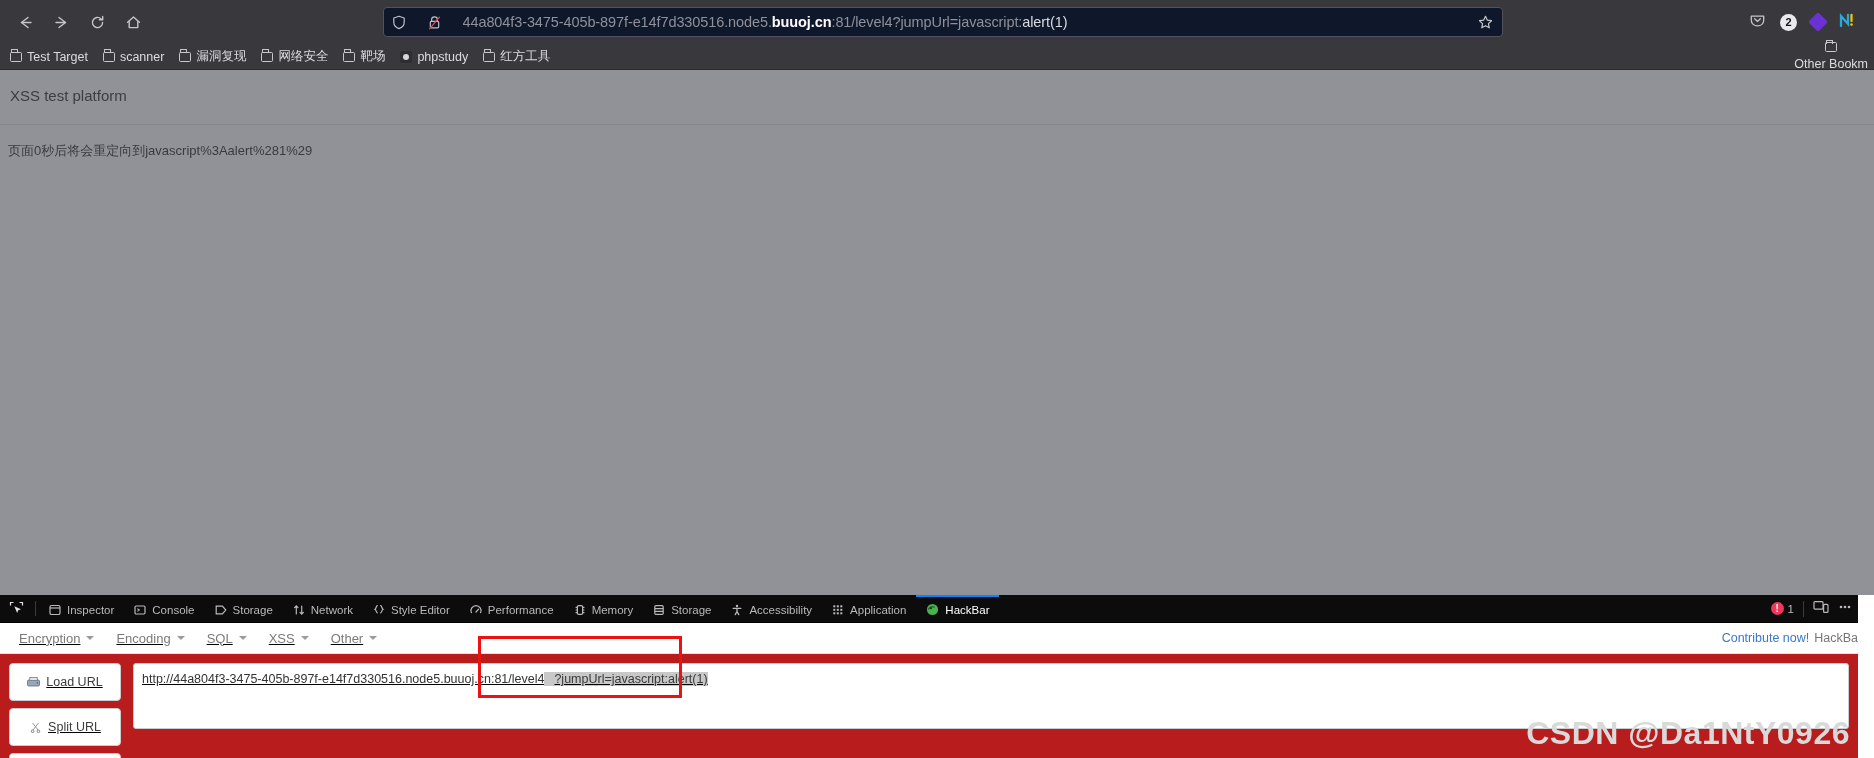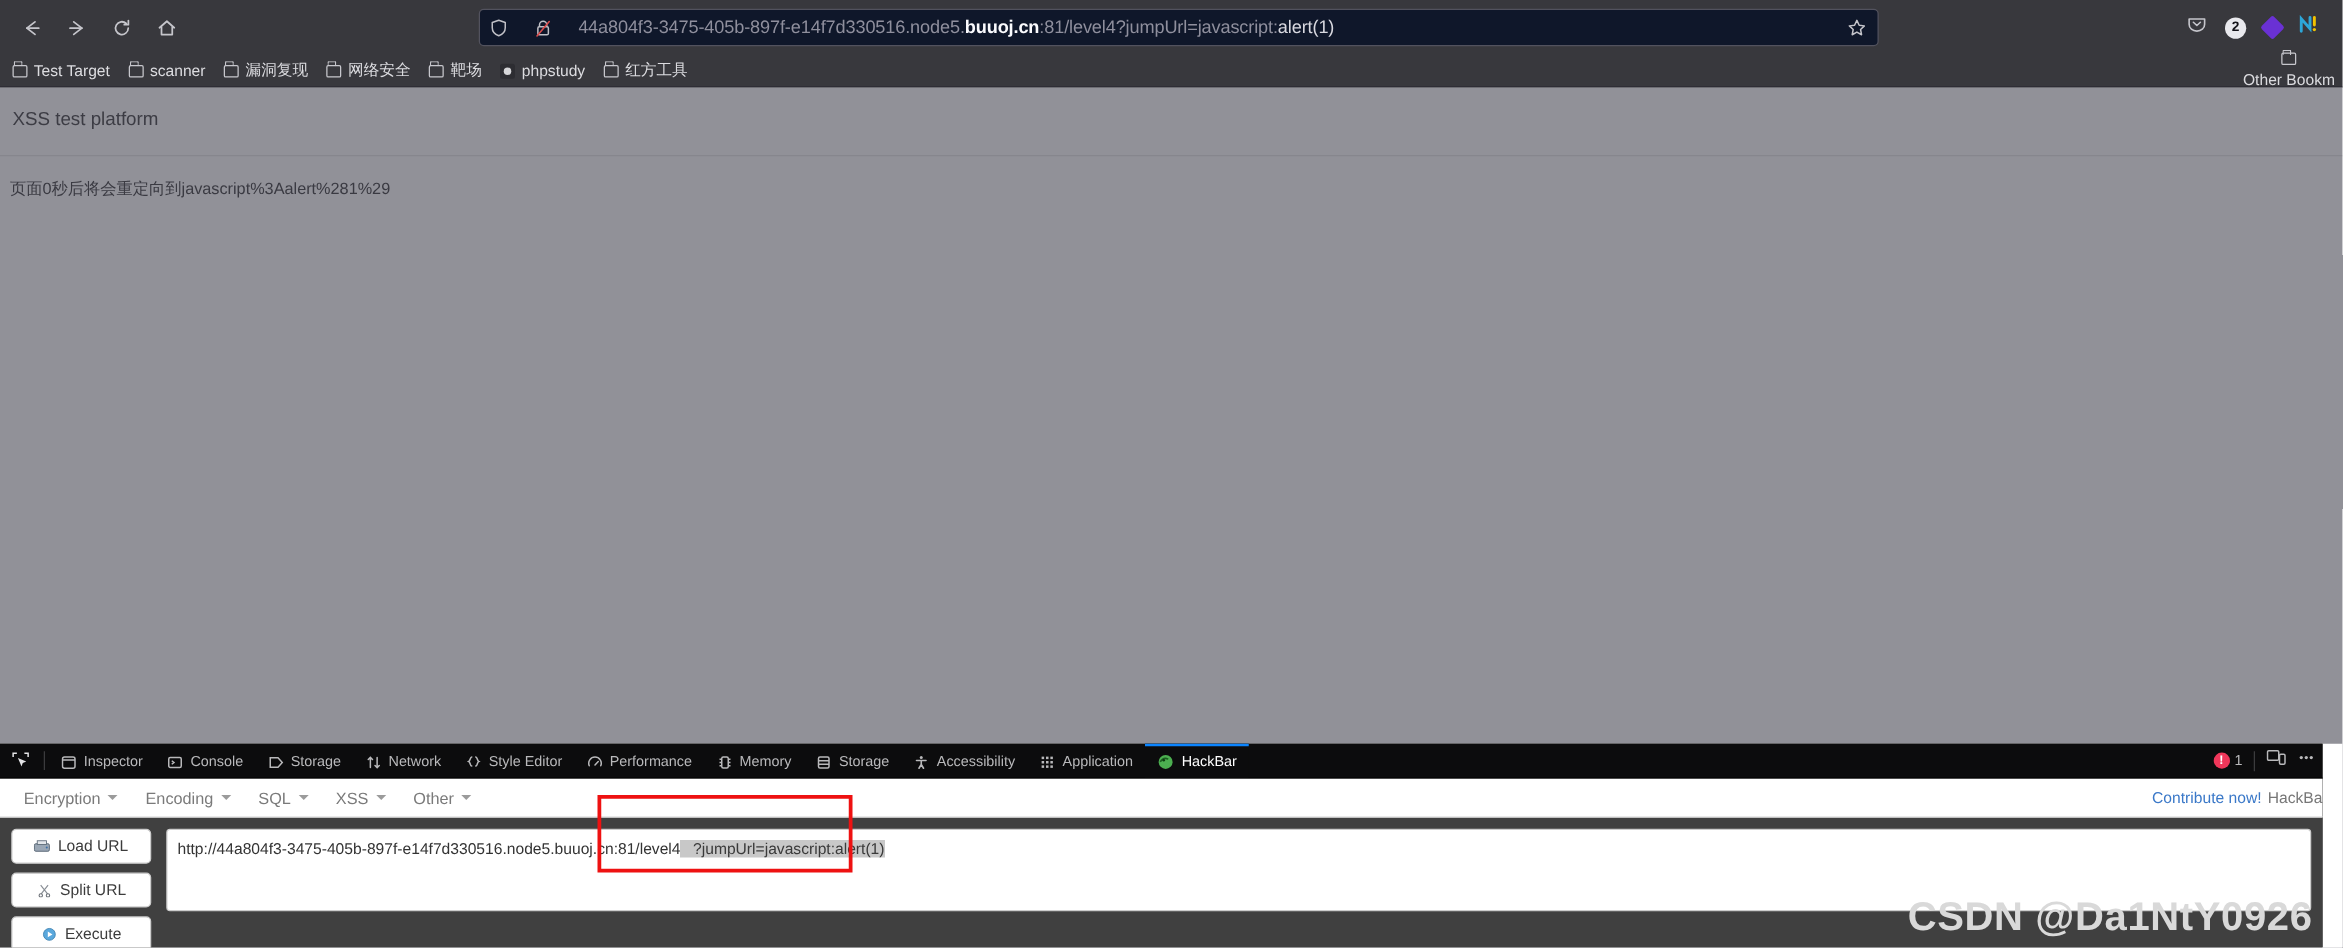--- a/index.html
+++ b/index.html
@@ -106,39 +106,39 @@
   .err-badge {
     display: flex; align-items: center; gap: 4px; color: #b9b9bb; font-size: 11.5px;
   }
   .err-dot {
     width: 13px; height: 13px; border-radius: 50%; background: #f0375a; color: #fff;
     font-size: 10px; font-weight: bold; display: flex; align-items: center; justify-content: center;
   }
   .dt-vsep { width: 1px; height: 16px; background: #3b3b3d; }
 
   
-  .hackbar { position: absolute; left: 0; right: 0; top: 28px; bottom: 0; background: #404040; }
+  .hackbar { position: absolute; left: 0; right: 0; top: 28px; bottom: 0; background: #b91c1c; text-decoration: underline; }
   .hb-menu {
     height: 31px; border-bottom: 1px solid #e2e2e2; display: flex; align-items: center;
     gap: 0px; padding-left: 8px; position: relative; background: #fff;
   }
   .hb-menu-item {
     font-size: 13px; color: #7a7a7a; padding: 4px 11px; cursor: pointer;
     display: flex; align-items: center; gap: 6px; font-family: "Liberation Sans", sans-serif;
   }
   .caret { width: 0; height: 0; border-left: 4px solid transparent; border-right: 4px solid transparent; border-top: 4px solid #9b9b9b; }
   .hb-right { position: absolute; right: 0px; display: flex; align-items: center; font-size: 12.5px; white-space: nowrap; }
   .hb-right .link { color: #3a78c8; }
   .hb-right .muted { color: #777; margin-left: 5px; }
 
   .hb-main { display: flex; padding: 9px 9px 0 9px; gap: 12px; }
   .hb-btns { display: flex; flex-direction: column; gap: 7px; width: 112px; flex: 0 0 auto;}
   .hb-btn {
     border: 1px solid #ccc; border-radius: 4px; background: #fff; color: #3c3c3c;
-    font-size: 12.5px; height: 28px; display: flex; align-items: center; justify-content: center;
+    font-size: 12.5px; height: 38px; display: flex; align-items: center; justify-content: center;
     gap: 6px; cursor: pointer; font-family: "Liberation Sans", sans-serif;
   }
   .ico-sq { width: 13px; height: 11px; flex: 0 0 auto; }
   .hb-url-wrap { flex: 1 1 auto; position: relative; }
   .hb-textarea {
     border: 1px solid #ccc; border-radius: 3px; height: 66px; width: 100%;
     font-size: 12.5px; color: #333; padding: 7px 8px; background: #fff;
     font-family: "Liberation Sans", sans-serif; line-height: 1.35; overflow: hidden;
     white-space: nowrap;
   }

